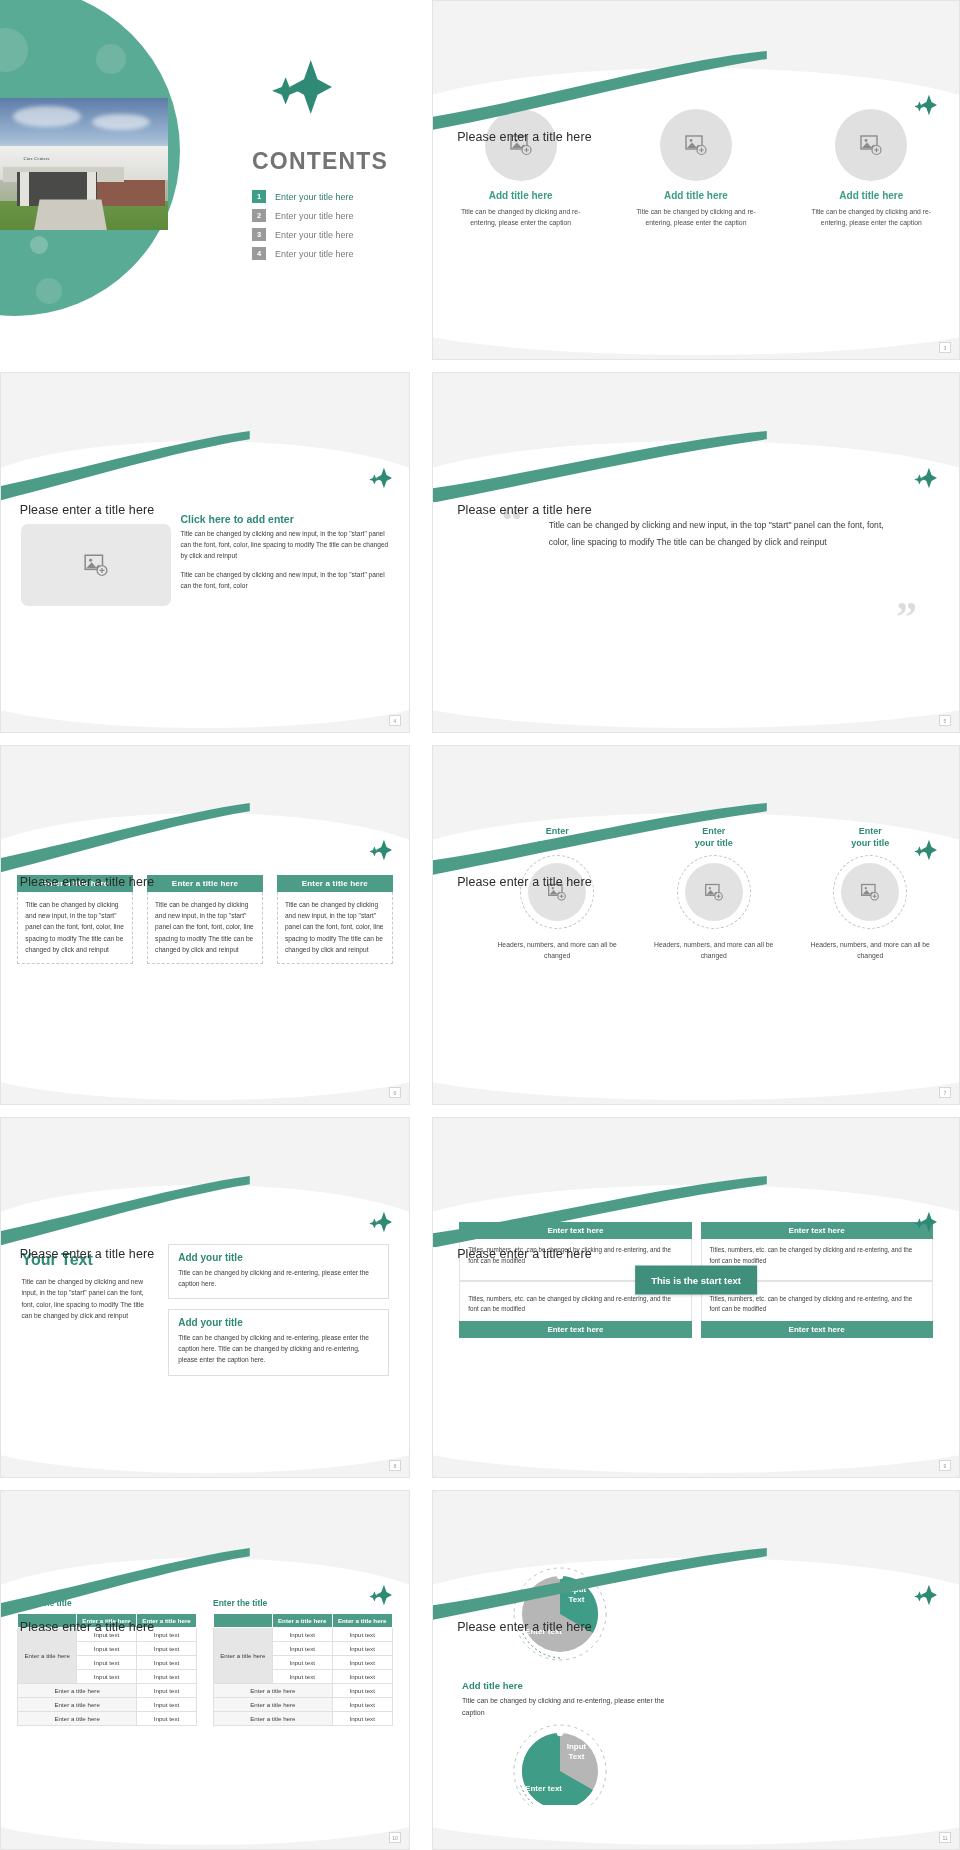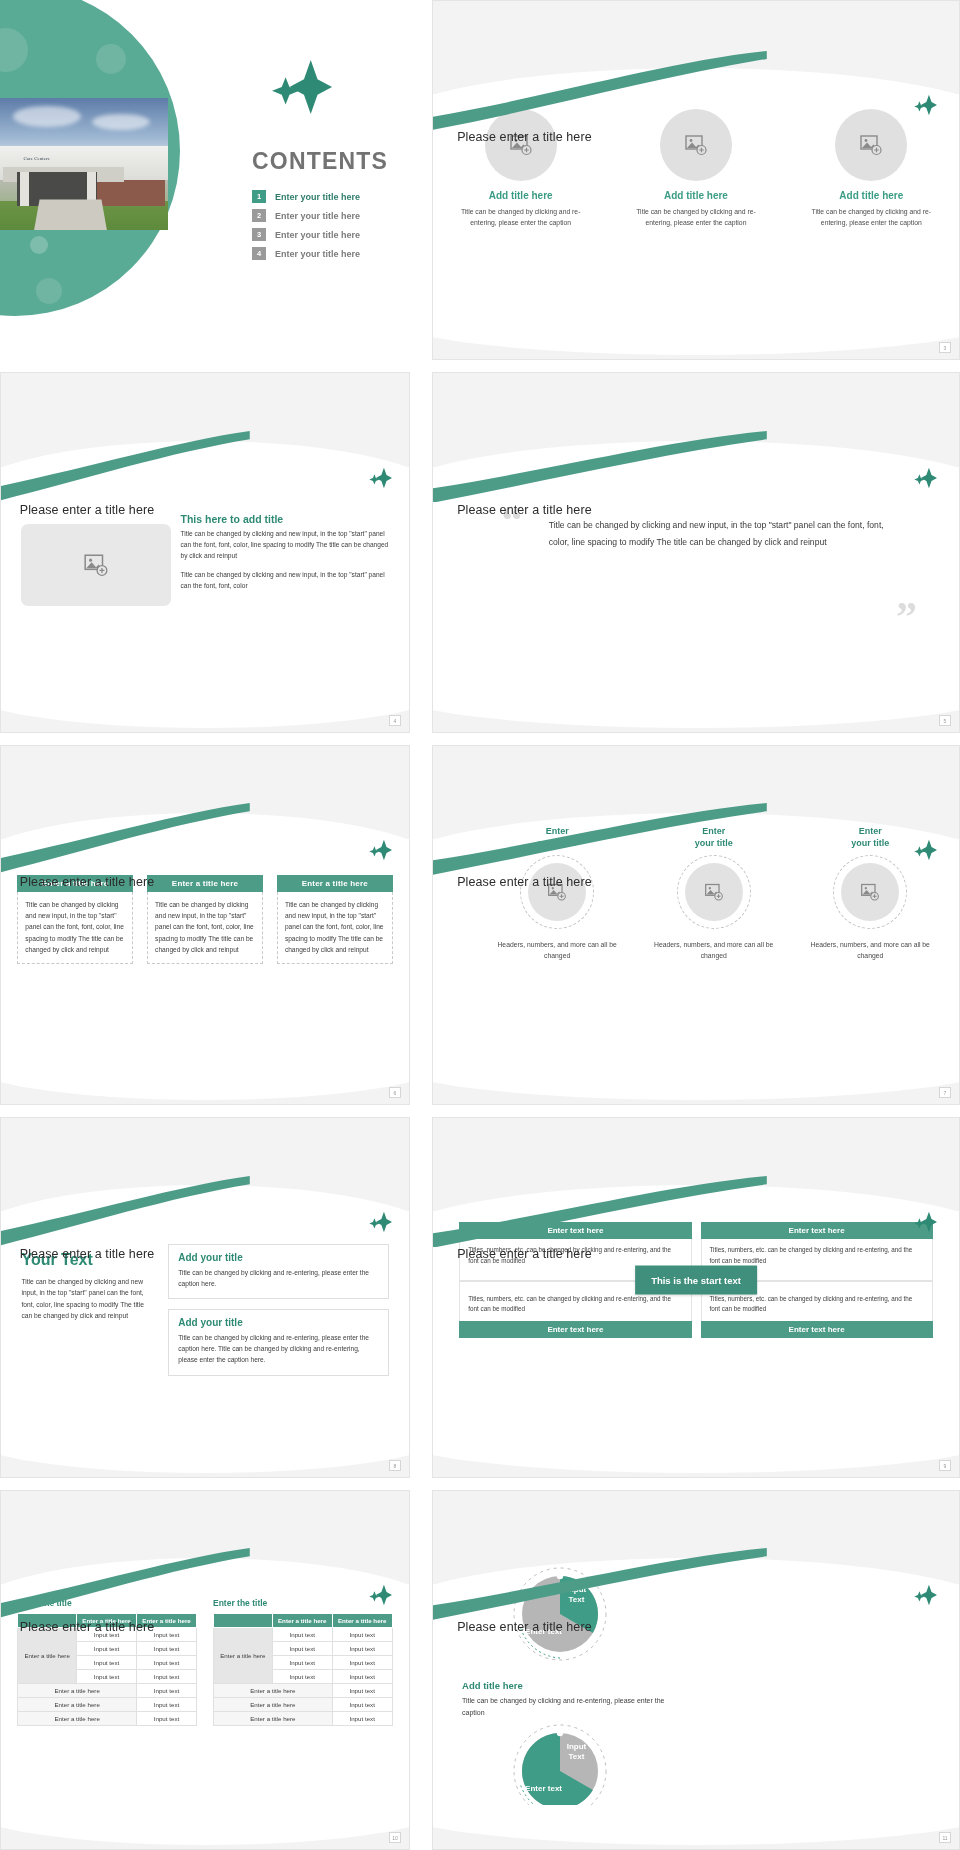--- a/index.html
+++ b/index.html
@@ -131,21 +131,21 @@
     letter-spacing: 1.2px;
   }
   .toc { position: absolute; left: 64px; top: 190px; width: 170px; }
   .toc-row { display:flex; align-items:center; margin-bottom: 6px; }
   .toc-num {
     width: 14px; height: 13px; background: #9a9a9a; color:#fff;
     font-size: 7.5px; font-weight: 700; text-align:center; line-height:13px;
     margin-right: 9px; flex: 0 0 auto;
   }
   .toc-row.active .toc-num { background: #3f9c86; }
-  .toc-label { font-size: 9px; color: #7b7b7b; font-weight: 700; }
+  .toc-label { font-size: 9px; color: #7b7b7b; font-weight: 400; }
   .toc-row.active .toc-label { color: #2e7d6b; }
 
   
   .circ-row { position:absolute; left:0; right:0; top:30%; display:flex; justify-content:space-around; }
   .circ-col { width: 30%; text-align:center; }
   .circ {
     width: 72px; height: 72px; border-radius: 50%;
     background: #e0e0e0; margin: 0 auto 9px;
     display:flex; align-items:center; justify-content:center;
   }
@@ -377,21 +377,21 @@
     <div class="s4-img">
       <svg class="ph-icon" width="26" height="26" viewBox="0 0 24 24">
         <rect x="2" y="3" width="16" height="13" fill="none" stroke="#8a8a8a" stroke-width="1.4"></rect>
         <circle cx="7" cy="7.5" r="1.4" fill="#8a8a8a"></circle>
         <path d="M3 15 L8 9.5 L12 14 L14.5 11.5 L17 15 Z" fill="#8a8a8a"></path>
         <circle cx="17.5" cy="17" r="4.5" fill="#e8e8e8" stroke="#8a8a8a" stroke-width="1.2"></circle>
         <path d="M17.5 14.7 v4.6 M15.2 17 h4.6" stroke="#8a8a8a" stroke-width="1.2"></path>
       </svg>
     </div>
     <div class="s4-text">
-      <div class="s4-title">This here to add title</div>
+      <div class="s4-title">Click here to add enter</div>
       <div class="s4-p">Title can be changed by clicking and new input, in the top "start" panel can the font, font, color, line spacing to modify The title can be changed by click and reinput</div>
       <div class="s4-p">Title can be changed by clicking and new input, in the top "start" panel can the font, font, color</div>
     </div>
 
     <div class="footbar"></div>
     <div class="pagenum">4</div>
   </div>
 
   <div class="slide r2c2">
     <div class="hdr"></div>

